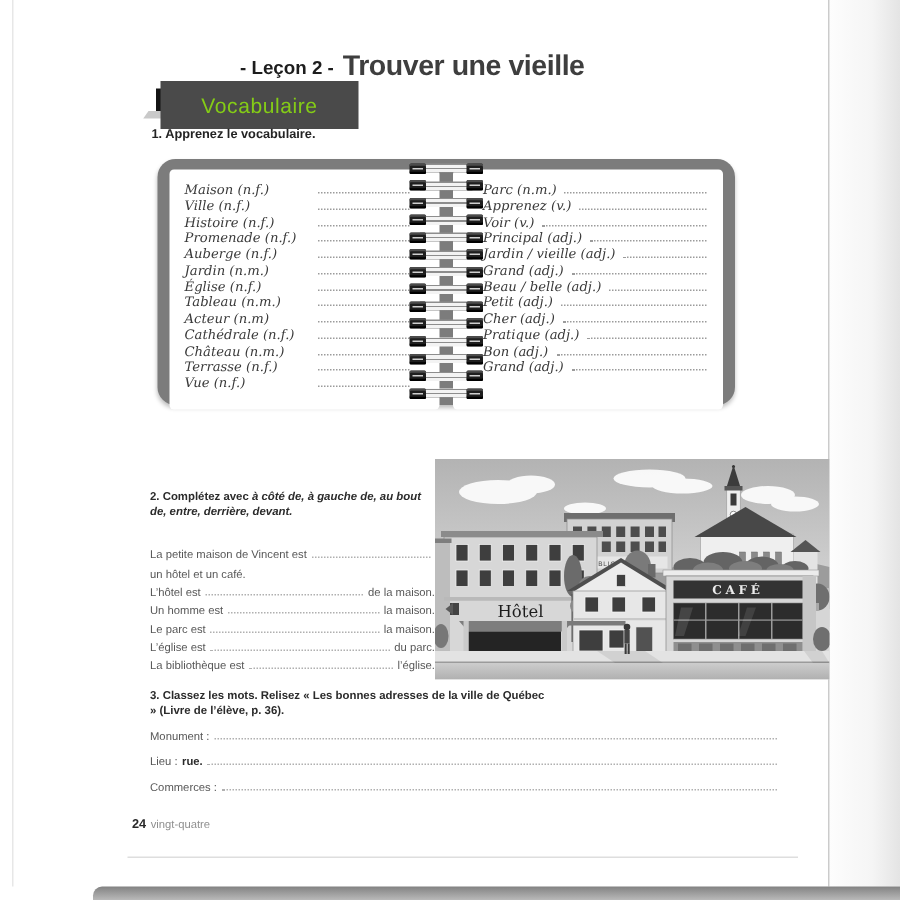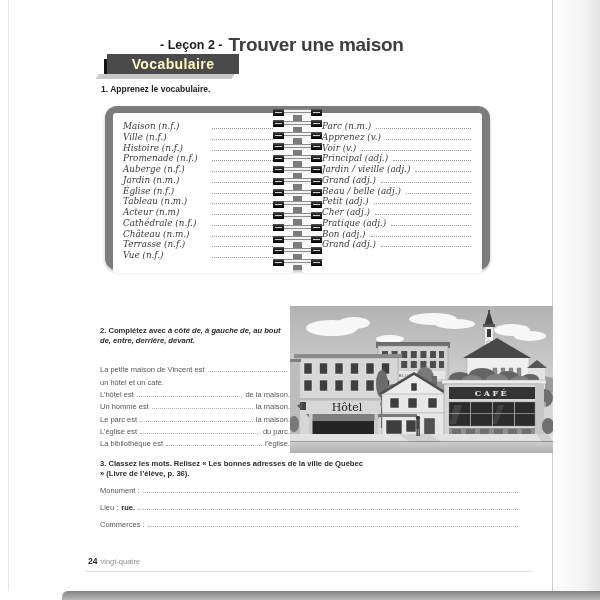--- a/index.html
+++ b/index.html
@@ -17,22 +17,22 @@
   #bottom-bar{left:62px;top:591px;width:538px;height:9px;
     background:linear-gradient(180deg,#828282,#b9b9b9);border-top-left-radius:6px;}
 
   
   #header{left:104px;top:12px;display:flex;align-items:center;gap:6px;white-space:nowrap;}
   #unit-badge{background:#141414;color:#fff;font-weight:bold;font-size:12px;padding:2px 5px 2.5px;margin-top:47px;}
   #lesson-label{font-size:12.5px;font-weight:bold;color:#1d1d1d;}
   #page-title{font-size:19px;font-weight:bold;color:#3e3e3e;letter-spacing:-0.3px;}
 
   
-  #ribbon{left:107px;top:54px;width:132px;height:20px;background:#4a4a4a;color:#fef9c3;
-    font-weight:bold;font-size:14px;letter-spacing:0.4px;
+  #ribbon{left:107px;top:54px;width:132px;height:32px;background:#4a4a4a;color:#84cc16;
+    font-weight:normal;font-size:14px;letter-spacing:0.4px;
     display:flex;align-items:center;justify-content:center;}
   #ribbon-shadow{left:99px;top:74px;width:136px;height:5px;background:#c9c9c9;
     transform:skewX(-35deg);transform-origin:top left;}
 
   #ex1-instruction{left:101px;top:84px;font-size:8.5px;font-weight:bold;color:#232323;}
 
   
   #notebook{left:105px;top:106px;width:385px;height:164px;background:#7c7c7c;
     border-radius:12px;box-shadow:0 2px 3px rgba(0,0,0,.25);}
   .npage{position:absolute;top:7px;width:180px;height:160px;background:#ffffff;border-radius:3px;}
@@ -69,36 +69,36 @@
   
   #ex3{left:100px;top:459px;width:418px;}
   #ex3-title{font-size:7.6px;font-weight:bold;color:#2b2b2b;line-height:9.8px;width:264px;}
   #ex3-rows{margin-top:7px;}
   .frow3{display:flex;align-items:baseline;height:17px;font-size:7.5px;color:#575757;white-space:nowrap;}
   .frow3 .bold{font-weight:bold;color:#2a2a2a;margin-left:3px;}
   .frow3 .dots{flex:1 1 auto;border-bottom:1px dotted #b0b0b0;height:6px;margin-left:3px;}
 
   
   #footer-line{left:85px;top:571px;width:447px;height:1px;background:#dedede;}
-  #footer{left:88px;top:556px;display:flex;gap:3px;align-items:baseline;}
+  #footer{left:88px;top:544px;display:flex;gap:3px;align-items:baseline;}
   #footer .num{font-weight:bold;font-size:8.5px;color:#2a2a2a;}
   #footer .word{font-size:7.5px;color:#8f8f8f;}
 </style>
 </head>
 <body>
 
 <div class="abs" id="left-edge"></div>
 <div class="abs" id="right-strip"></div>
 <div class="abs" id="right-edge-line"></div>
 <div class="abs" id="bottom-bar"></div>
 
 <div class="abs" id="header">
   <span id="unit-badge">Unité 2</span>
   <span id="lesson-label">- Leçon 2 -</span>
-  <span id="page-title">Trouver une maison</span>
+  <span id="page-title">Trouver une vieille</span>
 </div>
 
 <div class="abs" id="ribbon-shadow"></div>
 <div class="abs" id="ribbon">Vocabulaire</div>
 
 <div class="abs" id="ex1-instruction">1. Apprenez le vocabulaire.</div>
 
 <div class="abs" id="notebook">
   <div class="npage" id="page-left">
     <div class="vlist" id="vlist-left">

